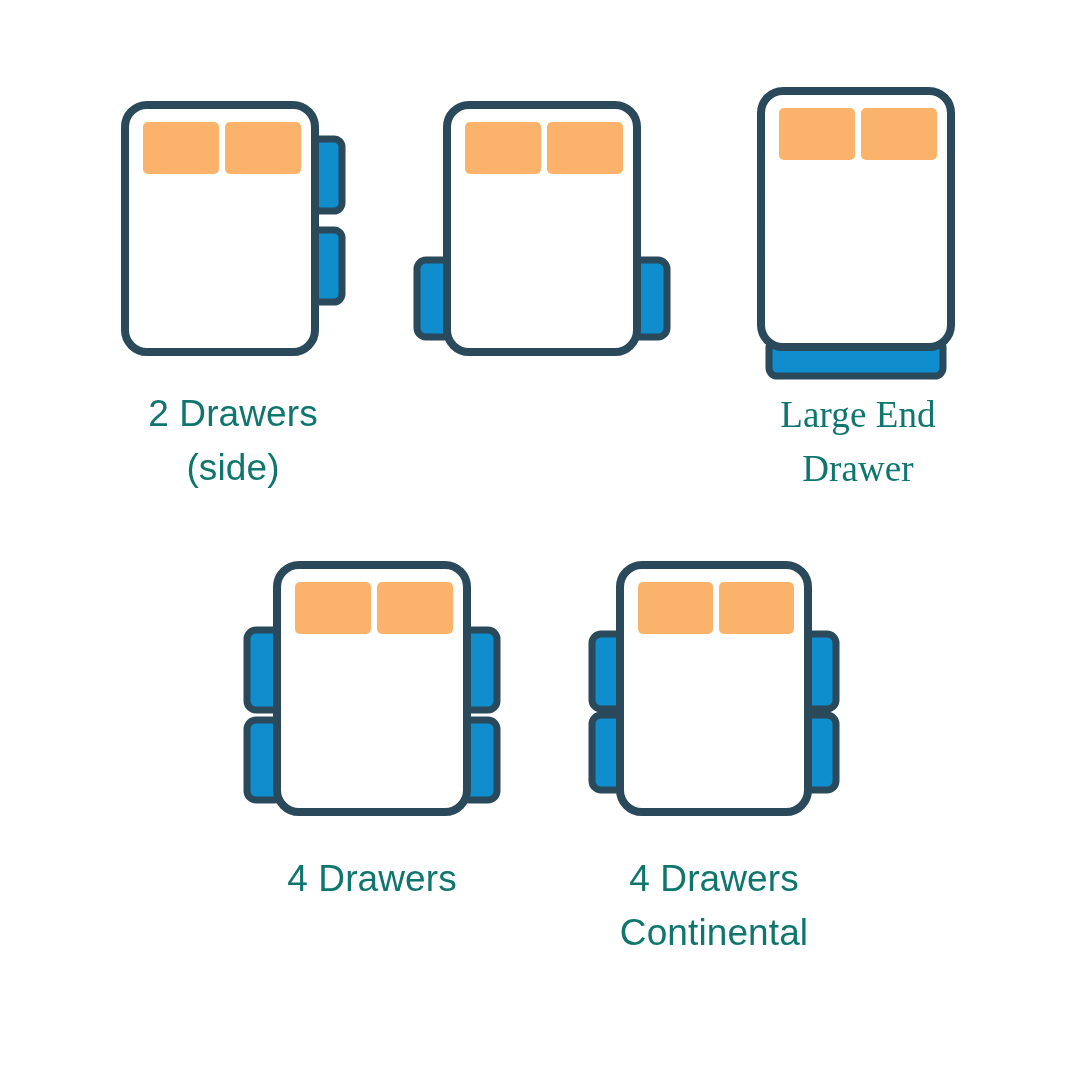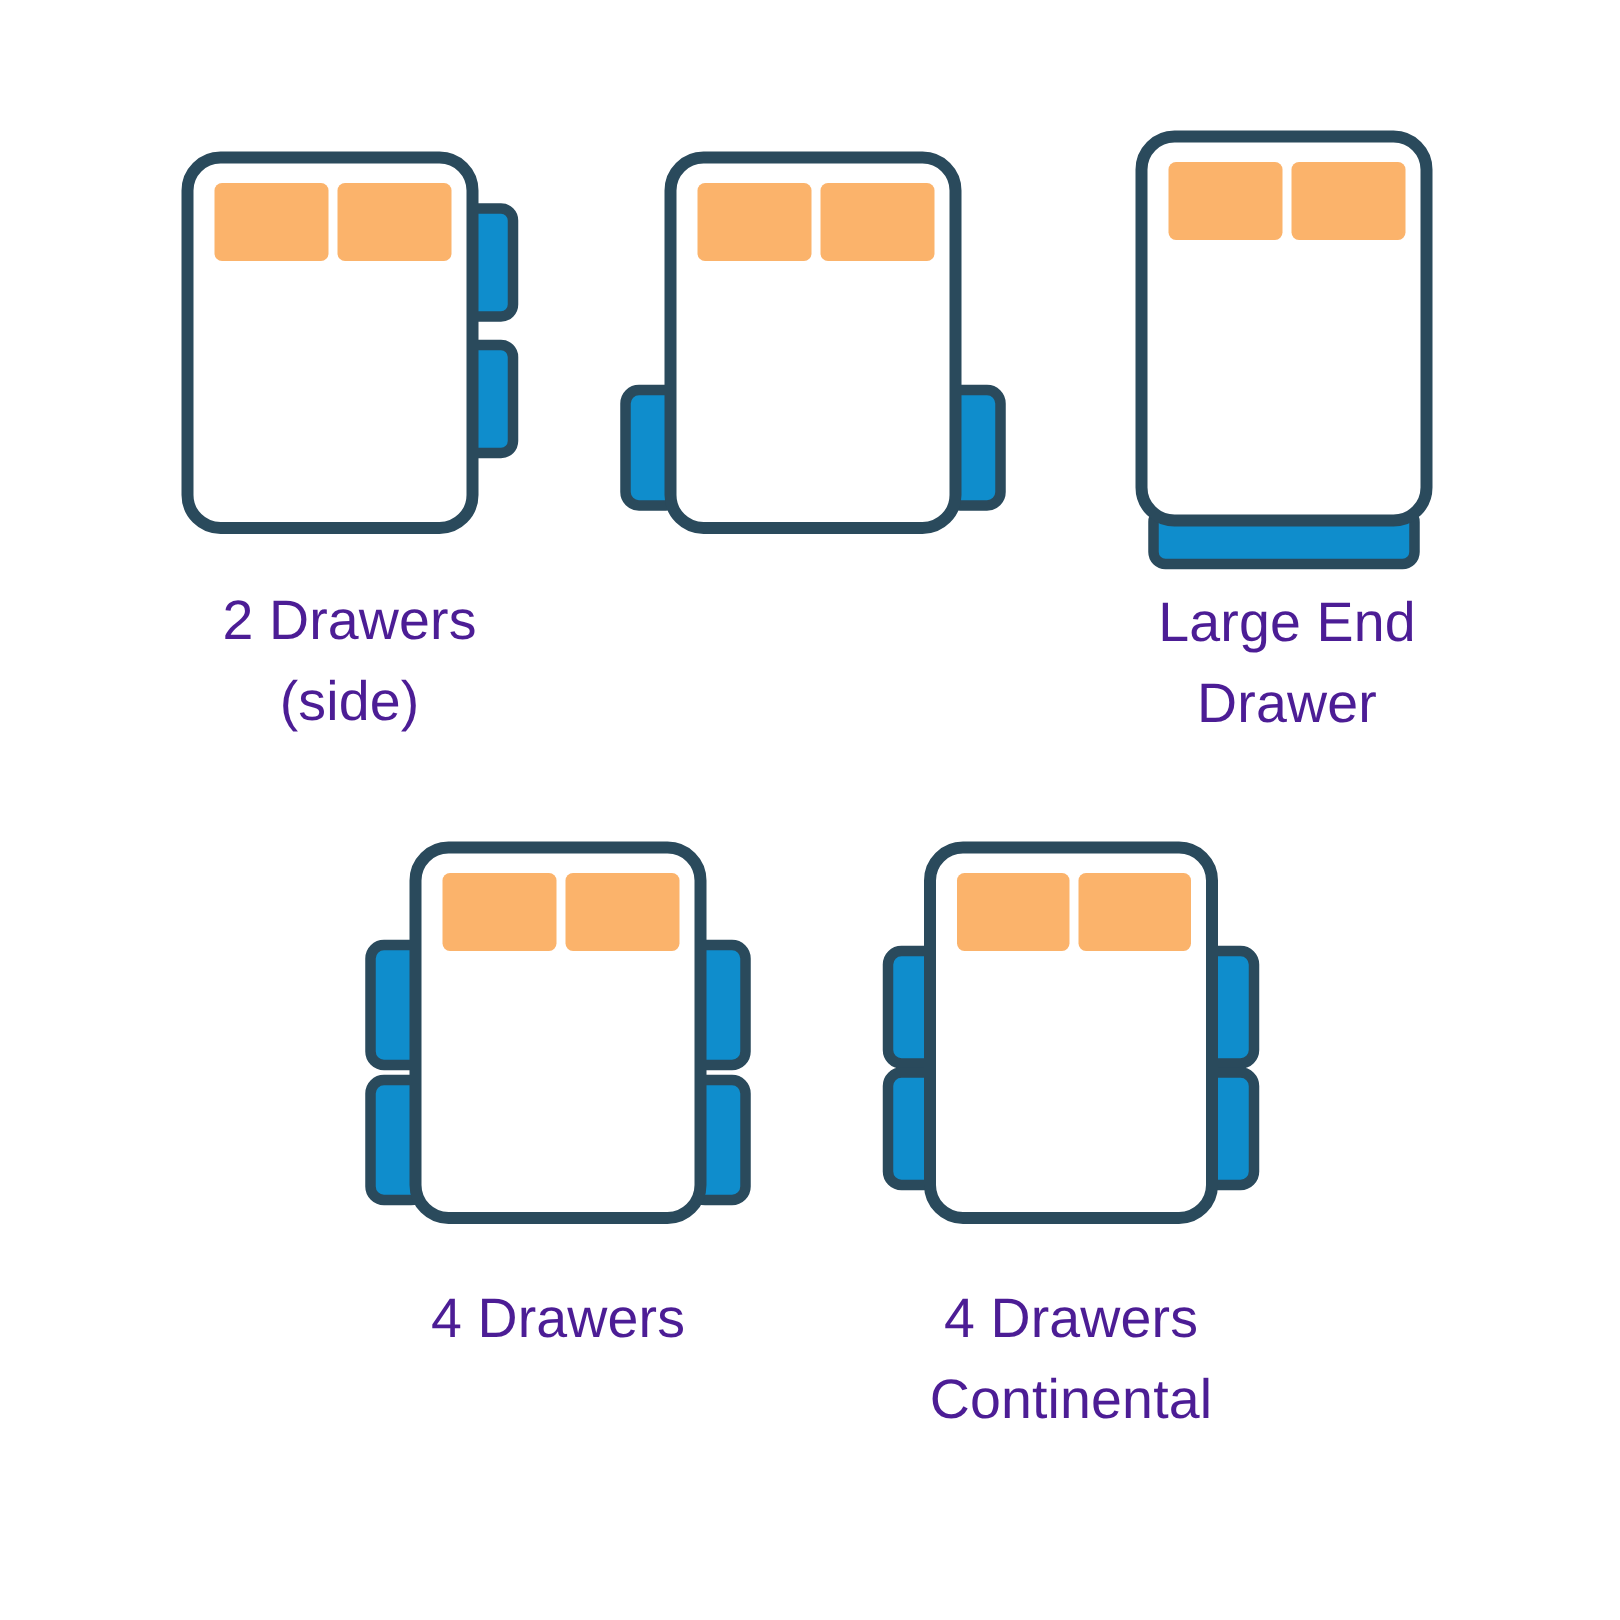--- a/index.html
+++ b/index.html
@@ -30,21 +30,21 @@
     left: 0;
     top: 0;
   }
   .bed-label {
     position: absolute;
     text-align: center;
     font-family: "Liberation Sans", sans-serif;
     font-weight: 400;
     font-size: 37px;
     line-height: 1.46;
-    color: #4c1d95;
+    color: #0f766e;
     letter-spacing: 0.1px;
     white-space: pre-line;
   }
   svg { display: block; }
 </style>
 </head>
 <body>
 
 <div id="canvas">
 
@@ -80,21 +80,21 @@
   <div class="bed-card" style="left:748px; top:78px; width:220px; height:300px;">
     <svg class="bed-figure" width="220" height="306" viewBox="0 0 220 306">
 
       <rect x="21" y="262" width="174" height="36" rx="8" ry="8" fill="#0f8dcc" stroke="#2a4a5c" stroke-width="7"></rect>
 
       <rect x="13" y="13" width="190" height="256" rx="22" ry="22" fill="#ffffff" stroke="#2a4a5c" stroke-width="8"></rect>
 
       <rect x="31" y="30" width="76" height="52" rx="5" ry="5" fill="#fbb36b"></rect>
       <rect x="113" y="30" width="76" height="52" rx="5" ry="5" fill="#fbb36b"></rect>
     </svg>
-    <div class="bed-label" style="left:-15px; top:310px; width:250px;">Large End
+    <div class="bed-label" style="left:-15px; top:310px; width:250px;font-family:Liberation Serif, serif;">Large End
 Drawer</div>
   </div>
 
   <div class="bed-card" style="left:238px; top:552px; width:268px; height:290px;">
     <svg class="bed-figure" width="268" height="290" viewBox="0 0 268 290">
 
       <rect x="9" y="78" width="36" height="80" rx="9" ry="9" fill="#0f8dcc" stroke="#2a4a5c" stroke-width="7"></rect>
       <rect x="9" y="168" width="36" height="80" rx="9" ry="9" fill="#0f8dcc" stroke="#2a4a5c" stroke-width="7"></rect>
 
       <rect x="223" y="78" width="36" height="80" rx="9" ry="9" fill="#0f8dcc" stroke="#2a4a5c" stroke-width="7"></rect>

